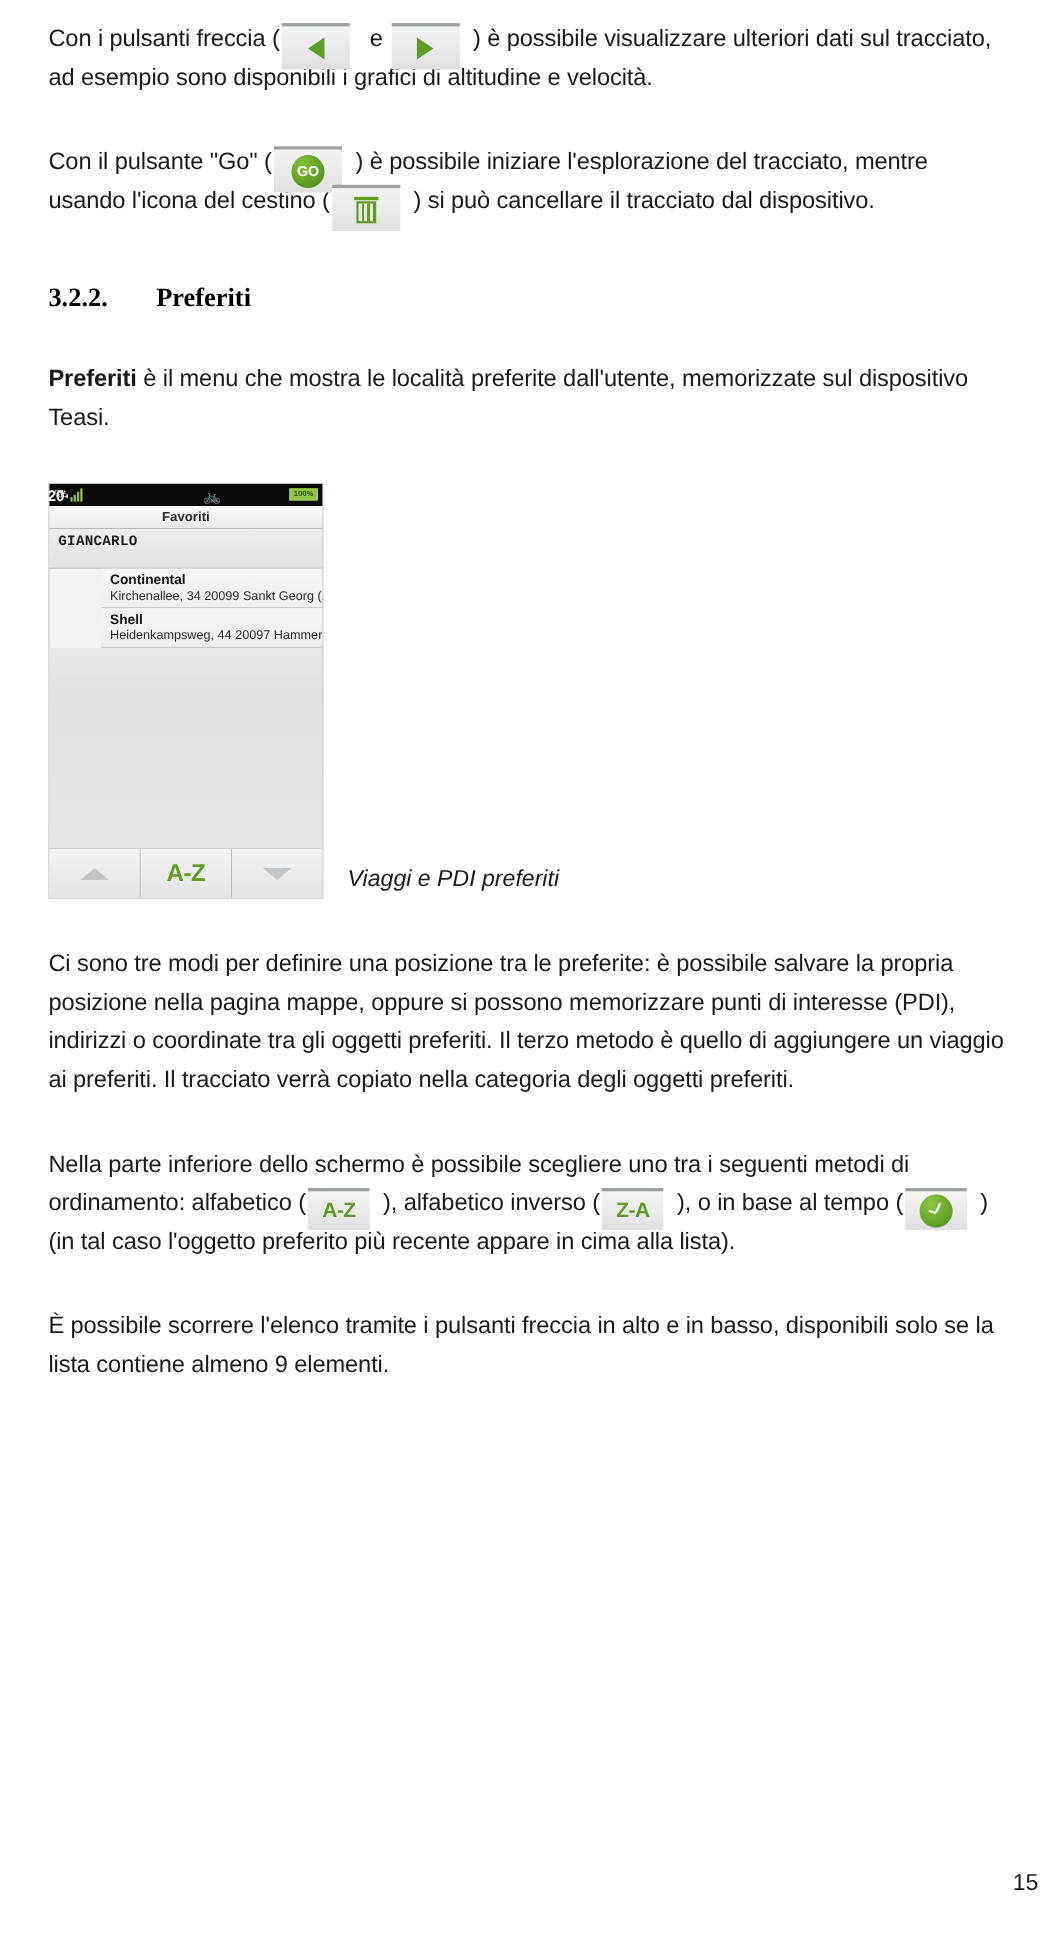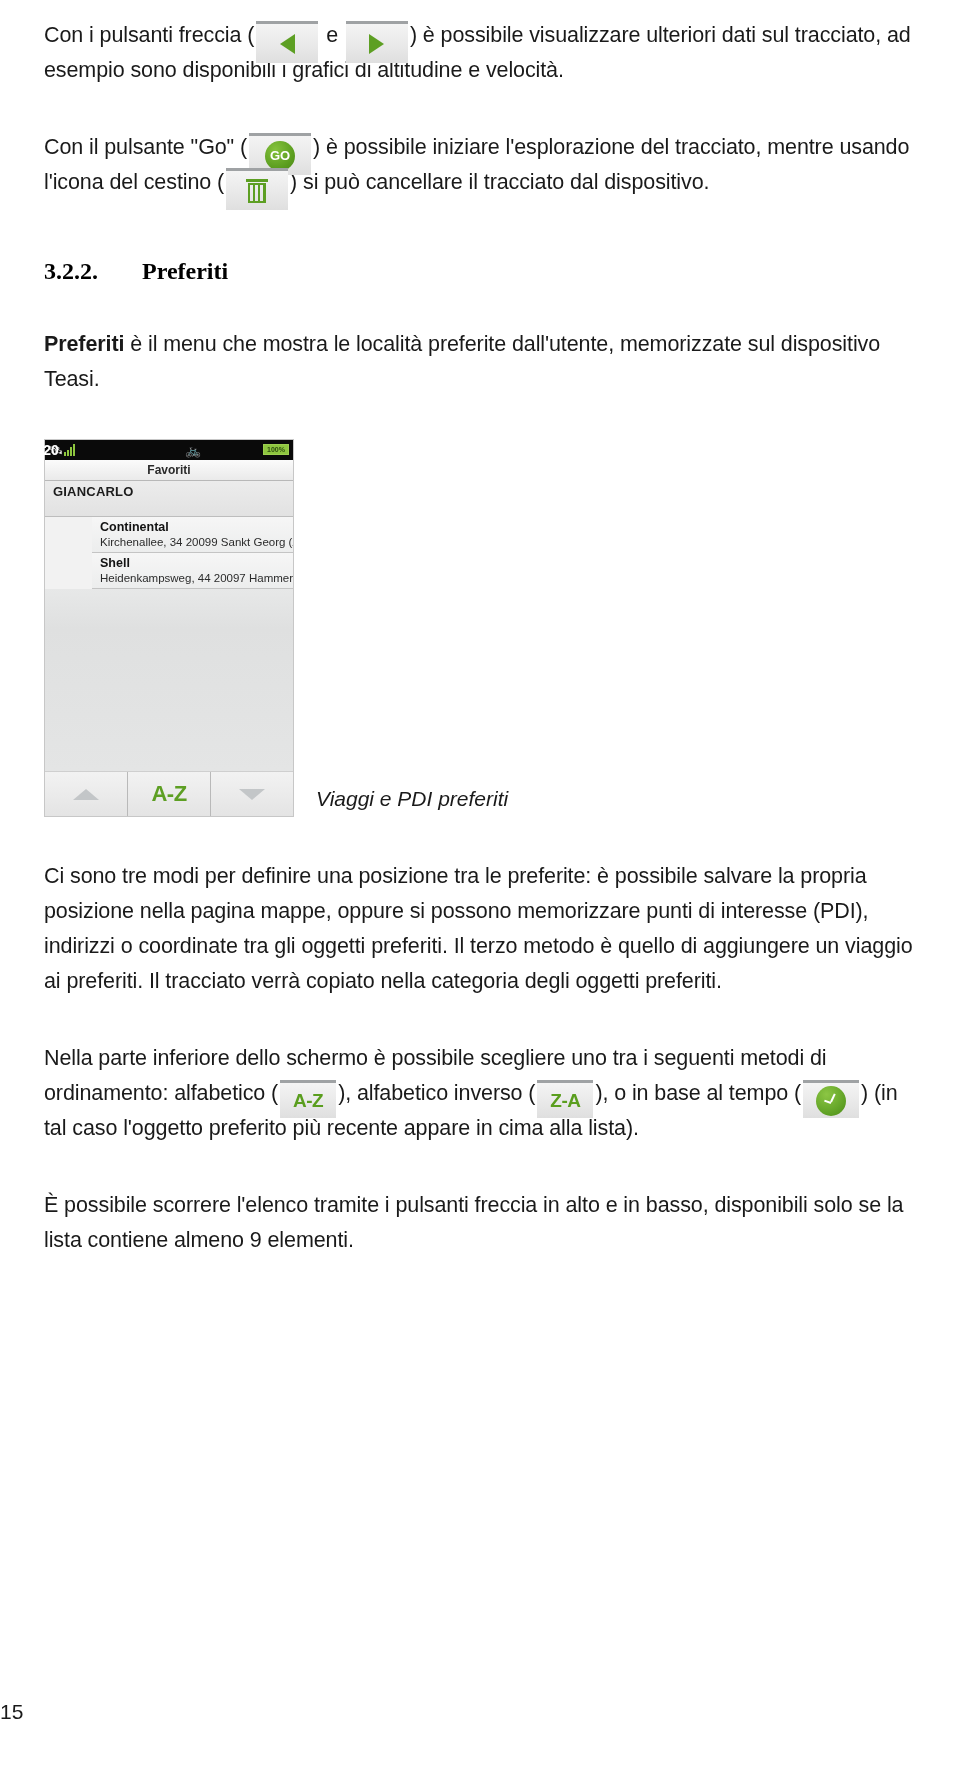--- a/index.html
+++ b/index.html
@@ -42,21 +42,21 @@
   .spacer-md { height: 42px; }
   .spacer-lg { height: 58px; }
 
   
   .chip {
     display: inline-block;
     position: relative;
     vertical-align: middle;
     width: 62px;
     height: 42px;
-    margin: 0 2px -12px 2px;
+    margin: 0 12px -12px 2px;
     background: linear-gradient(to bottom, #f4f4f4 0%, #e9e9e9 55%, #dfdfdf 100%);
     border-top: 3px solid #9fa2a4;
     box-sizing: border-box;
   }
   .chip.small {
     width: 56px;
     height: 38px;
     margin-bottom: -10px;
   }
   .chip-inner {
@@ -257,21 +257,21 @@
     height: 36px;
     background: linear-gradient(to bottom, #ececec 0%, #e2e2e2 100%);
     border-bottom: 1px solid #bdbdbd;
     display: flex;
     align-items: flex-start;
     padding: 3px 0 0 8px;
     box-sizing: border-box;
     font-size: 13px;
     font-weight: bold;
     color: #1c1c1c;
-    font-family: Liberation Sans, sans-serif;
+    font-family: Liberation Mono, monospace;
     letter-spacing: 0.2px;
   }
 
   .device-list { }
   .list-row {
     padding: 2px 0 2px 8px;
     border-bottom: 1px solid #c4c4c4;
     background: linear-gradient(to bottom, #f6f6f6 0%, #eceded 100%);
     overflow: hidden;
     white-space: nowrap;
@@ -338,23 +338,23 @@
     margin-left: 22px;
     padding-bottom: 6px;
     font-family: "Liberation Sans", sans-serif;
   }
 
   .bold { font-weight: bold; }
 
   .page-number {
     position: absolute;
     left: 0;
-    right: 4px;
+    right: 16px;
     top: 1700px;
-    text-align: left;
+    text-align: right;
     font-size: 21px;
     color: #1a1a1a;
     font-family: "Liberation Sans", sans-serif;
   }
 </style>
 </head>
 <body>
 
 <div class="page">
   <div class="content">

